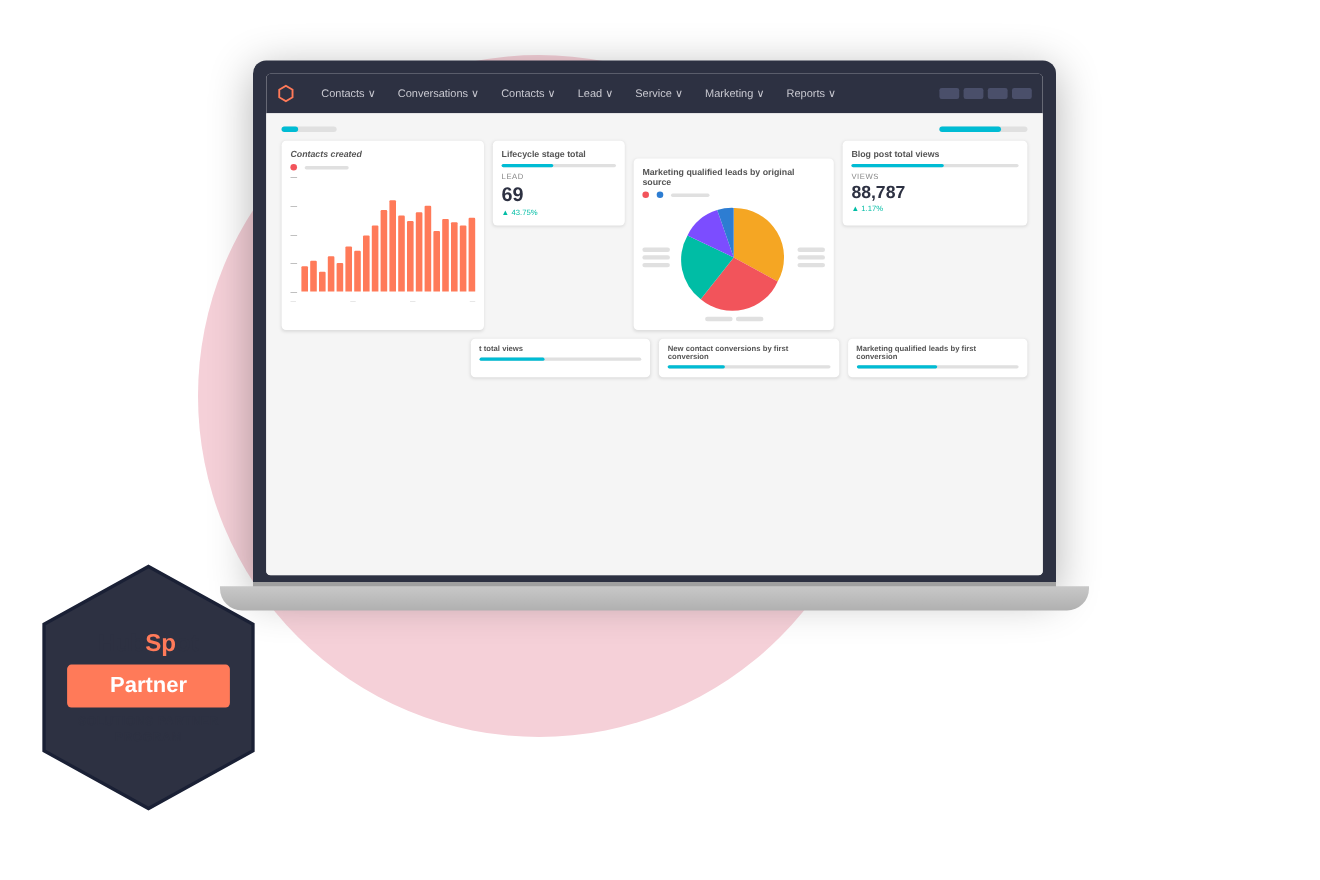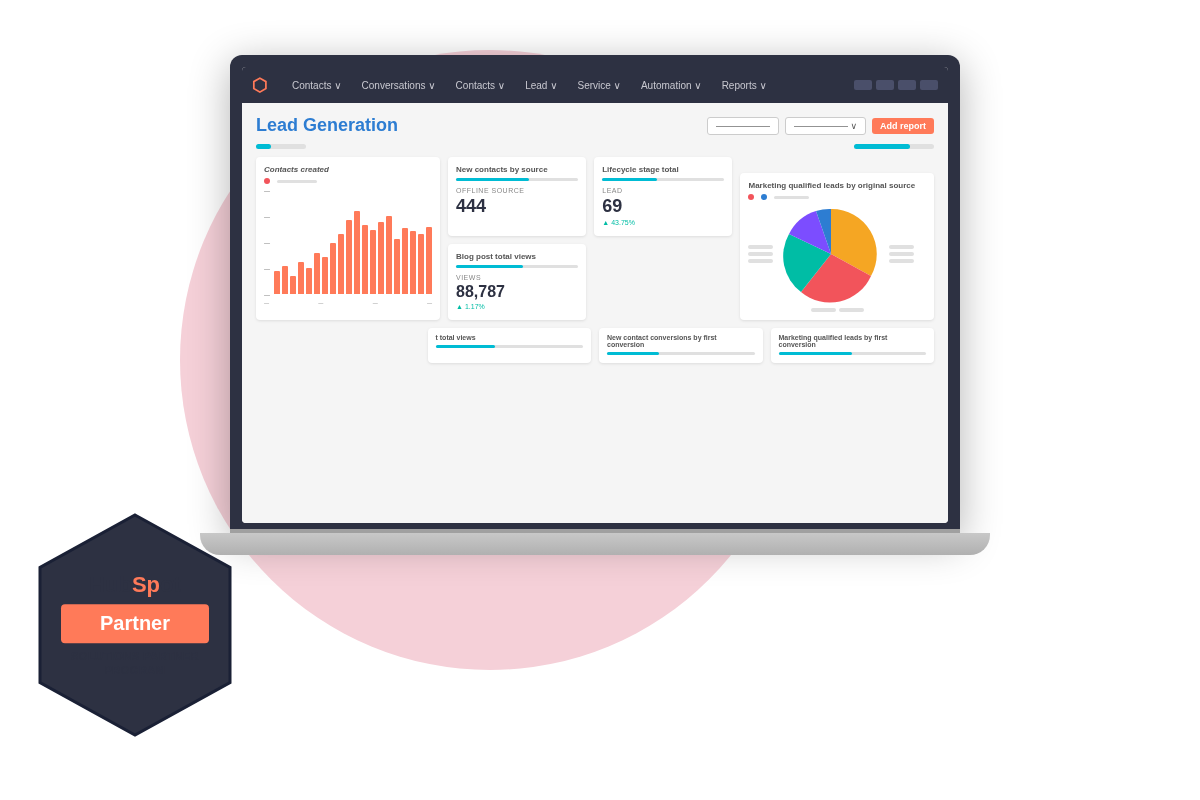--- a/index.html
+++ b/index.html
@@ -343,40 +343,32 @@
   <div class="laptop-screen">
     <div class="screen-inner">
 
       <div class="hs-navbar">
         <div class="hs-logo">⬡</div>
         <span class="hs-nav-item">Contacts ∨</span>
         <span class="hs-nav-item">Conversations ∨</span>
         <span class="hs-nav-item">Contacts ∨</span>
         <span class="hs-nav-item">Lead ∨</span>
         <span class="hs-nav-item">Service ∨</span>
-        <span class="hs-nav-item">Automation ∨</span>
+        <span class="hs-nav-item">Marketing ∨</span>
         <span class="hs-nav-item">Reports ∨</span>
         <div class="hs-nav-right">
           <div class="nav-dot"></div>
           <div class="nav-dot"></div>
           <div class="nav-dot"></div>
           <div class="nav-dot"></div>
         </div>
       </div>
 
       <div class="dashboard">
 
-        <div class="dash-header">
-          <span class="dash-title">Lead Generation</span>
-          <div class="dash-actions">
-            <button class="btn-outline">——————</button>
-            <button class="btn-dropdown">—————— ∨</button>
-            <button class="btn-orange">Add report</button>
-          </div>
-        </div>
 
         <div class="progress-bars">
           <div style="width:50px;height:5px;background:#e0e0e0;border-radius:3px;">
             <div style="width:30%;height:100%;background:#00bcd4;border-radius:3px;"></div>
           </div>
           <div style="flex:1;"></div>
           <div style="width:80px;height:5px;background:#e0e0e0;border-radius:3px;">
             <div style="width:70%;height:100%;background:#00bcd4;border-radius:3px;"></div>
           </div>
         </div>
@@ -424,28 +416,20 @@
             </div>
 
             <div style="display:flex;justify-content:space-between;margin-top:2px;">
               <span style="font-size:5px;color:#aaa;">—</span>
               <span style="font-size:5px;color:#aaa;">—</span>
               <span style="font-size:5px;color:#aaa;">—</span>
               <span style="font-size:5px;color:#aaa;">—</span>
             </div>
           </div>
 
-          <div class="card">
-            <div class="card-title">New contacts by source</div>
-            <div style="height:3px;background:#e0e0e0;border-radius:2px;margin-bottom:6px;">
-              <div style="width:60%;height:100%;background:#00bcd4;border-radius:2px;"></div>
-            </div>
-            <div class="card-subtitle">OFFLINE SOURCE</div>
-            <div class="card-value">444</div>
-          </div>
 
           <div class="card">
             <div class="card-title">Lifecycle stage total</div>
             <div style="height:3px;background:#e0e0e0;border-radius:2px;margin-bottom:6px;">
               <div style="width:45%;height:100%;background:#00bcd4;border-radius:2px;"></div>
             </div>
             <div class="card-subtitle">LEAD</div>
             <div class="card-value">69</div>
             <div class="card-change up">
               <span>▲</span>

